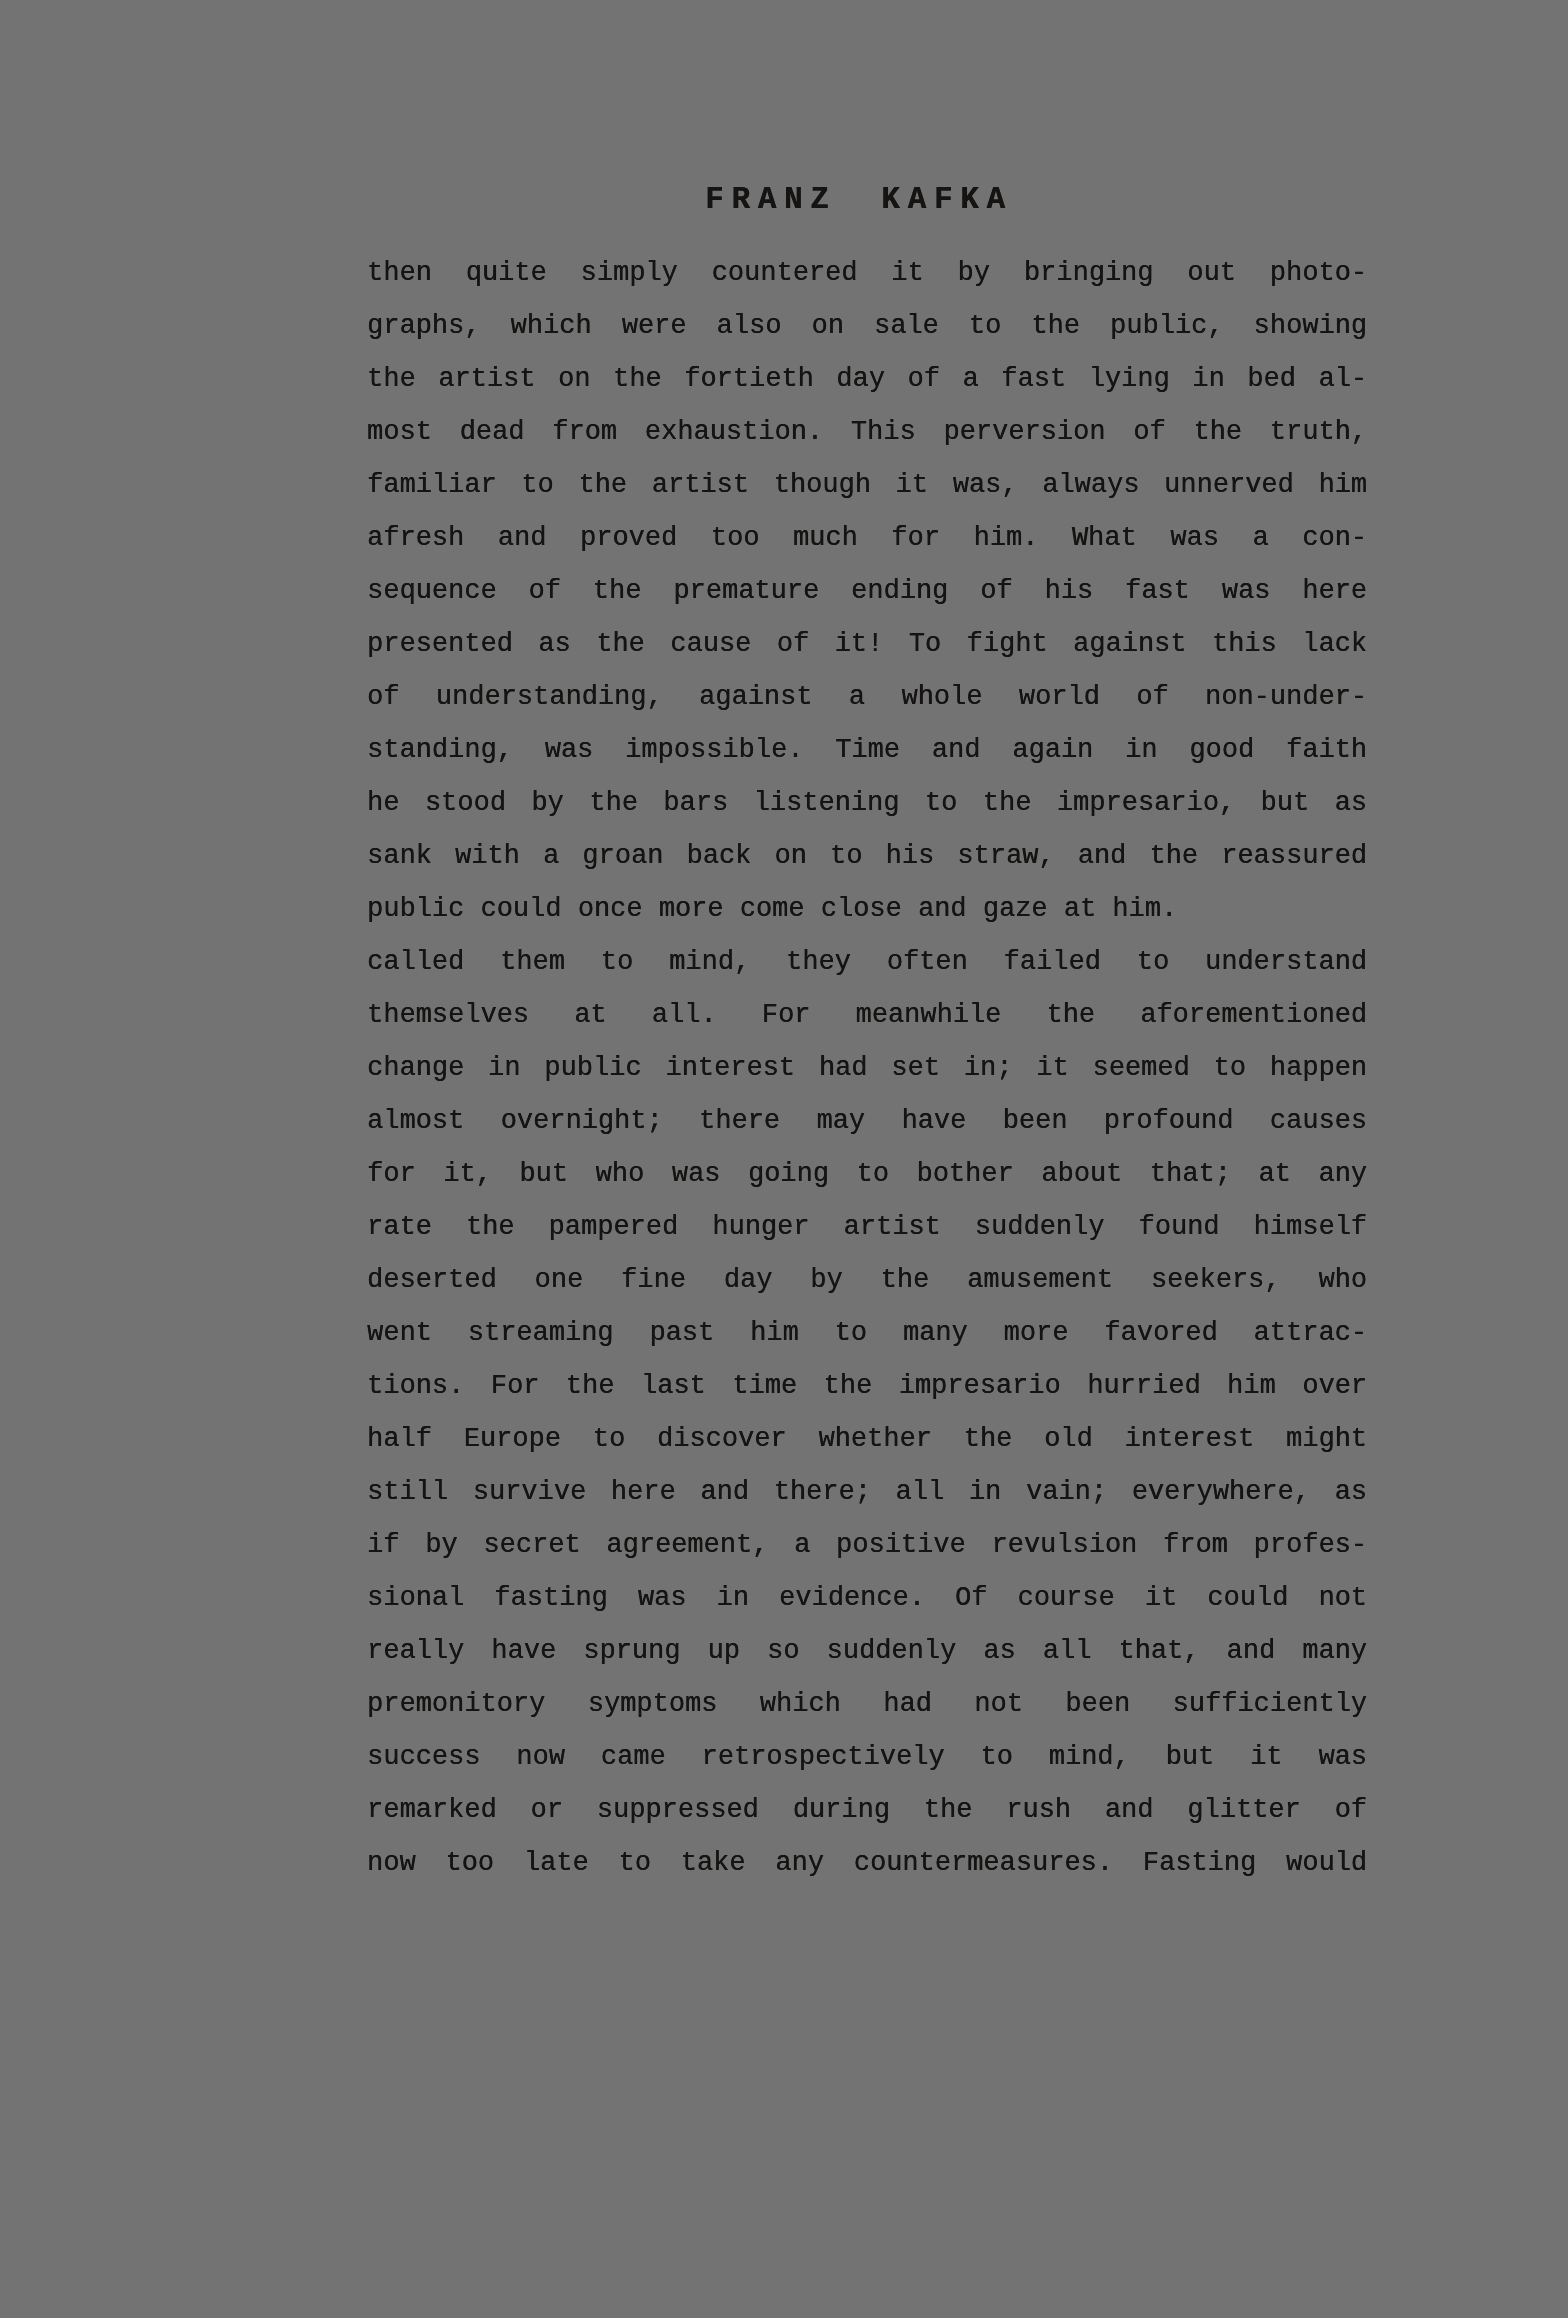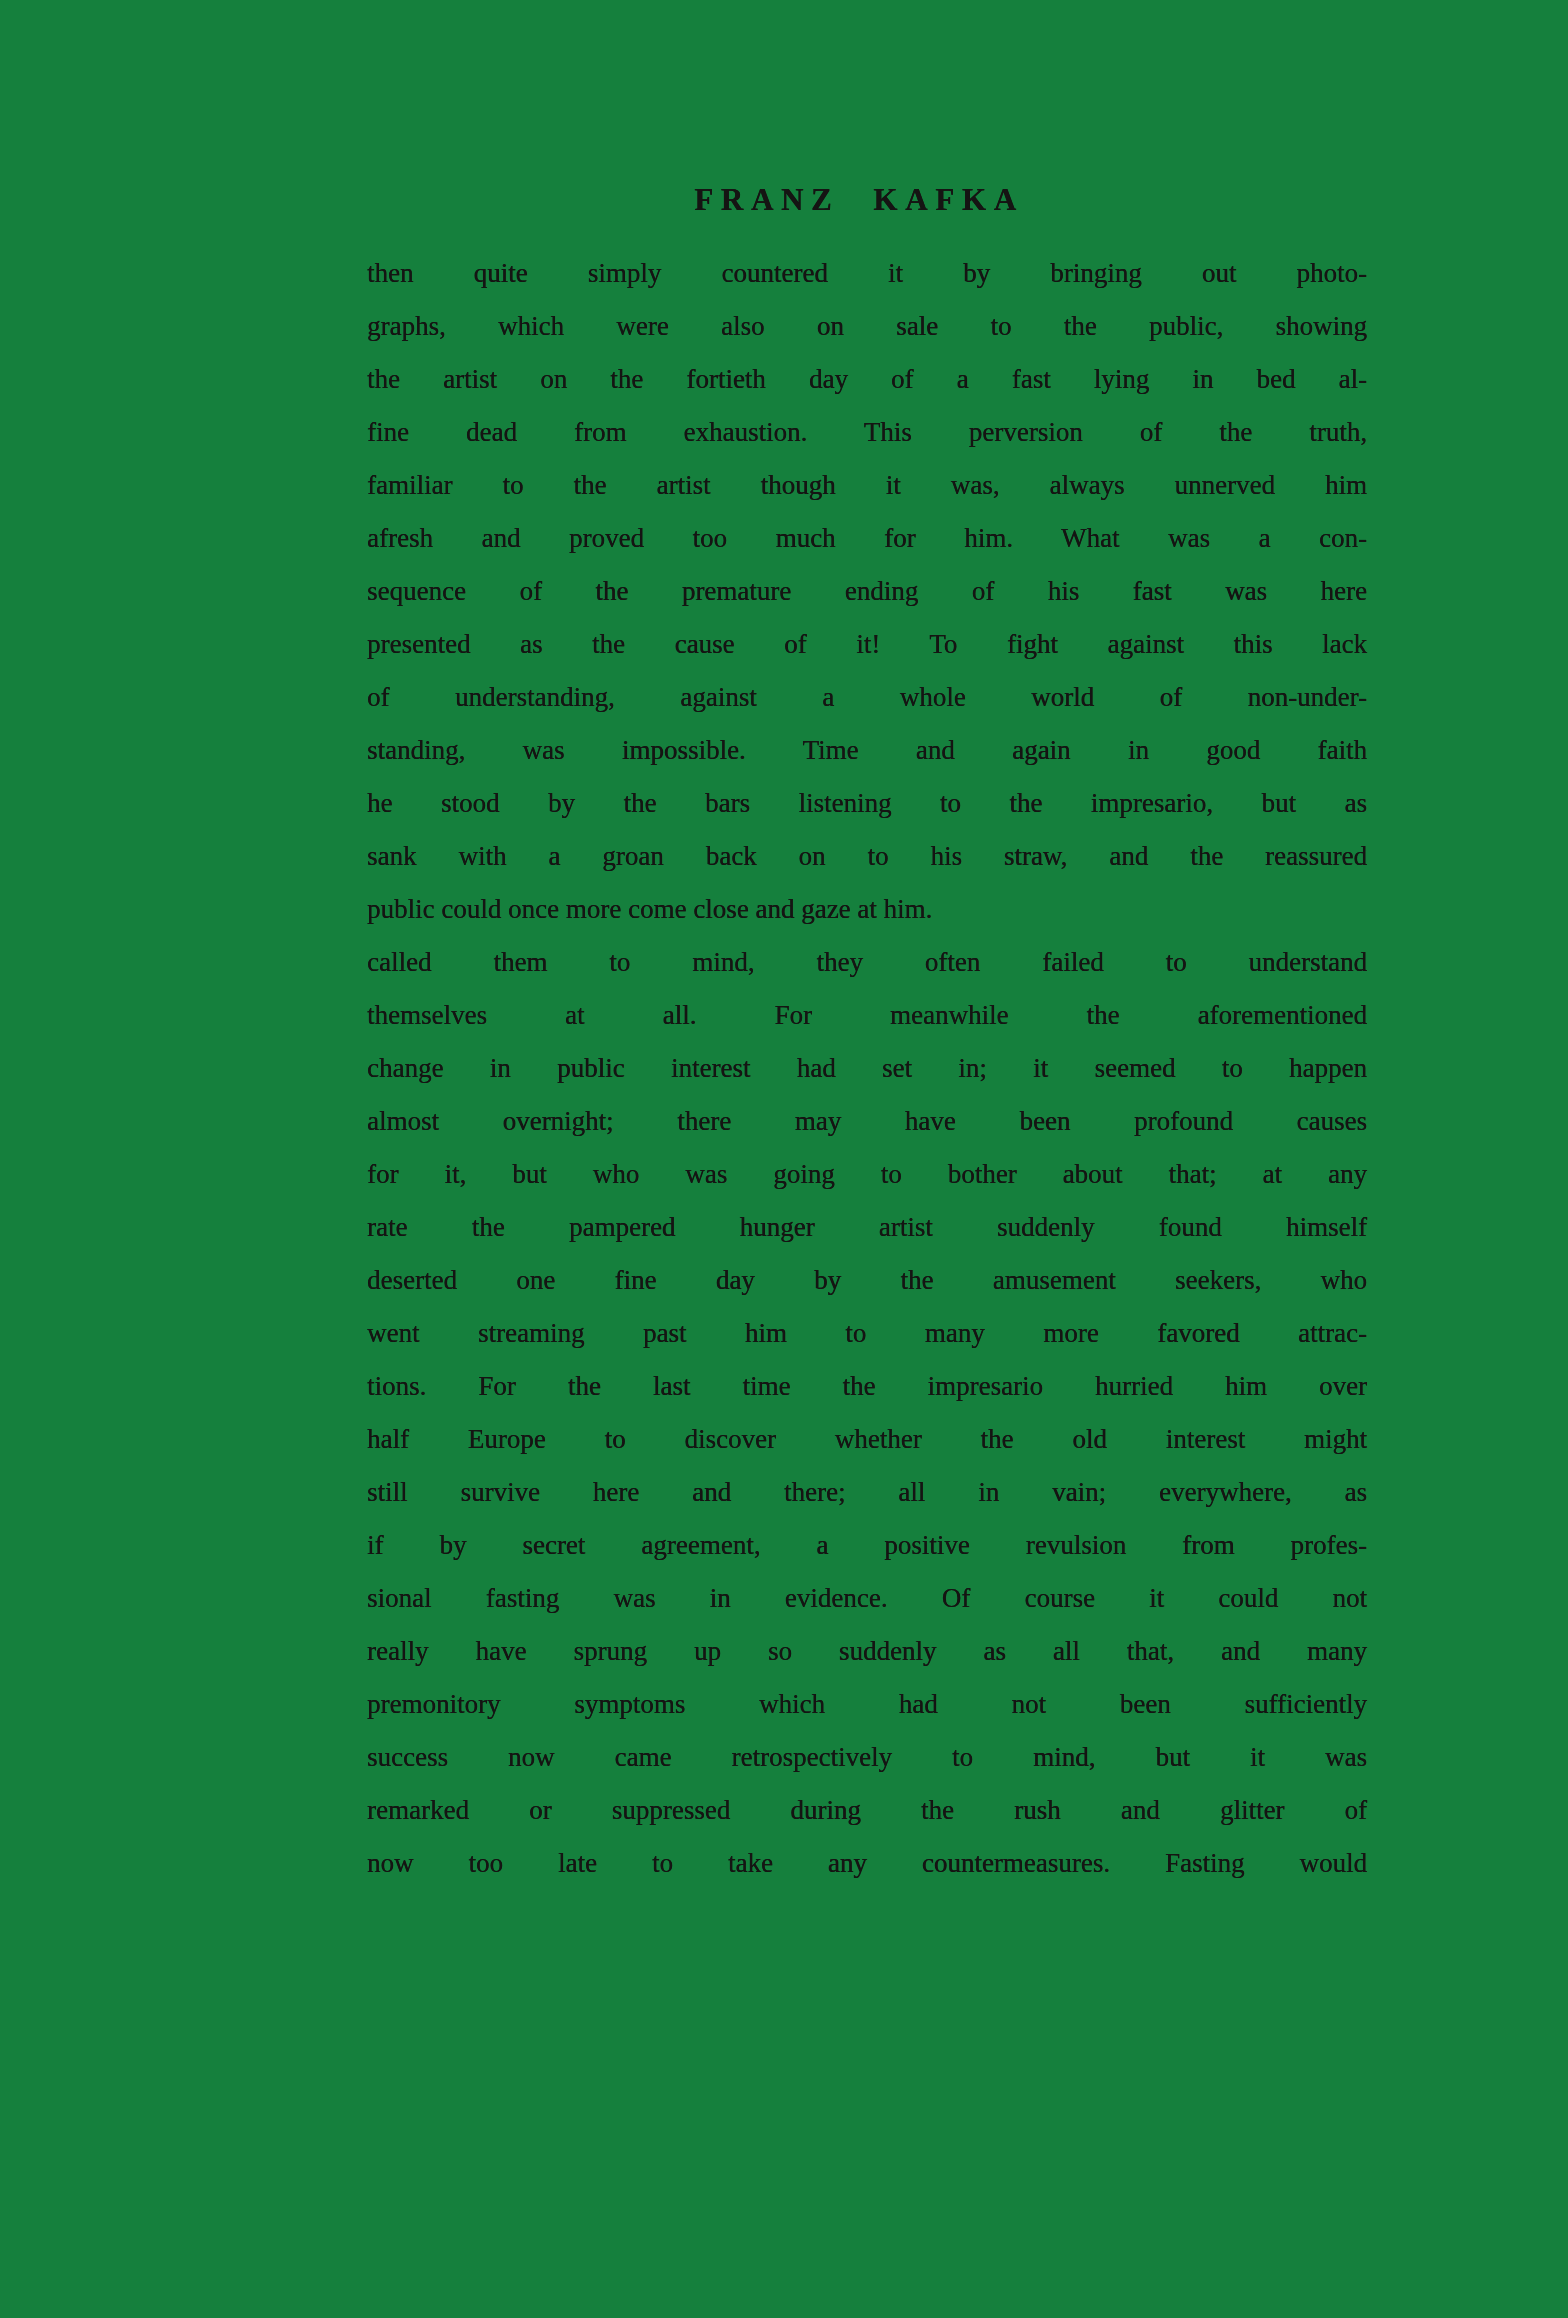--- a/index.html
+++ b/index.html
@@ -55,28 +55,28 @@
   .line.indent {
     text-indent: 36px;
   }
   .line.flush {
     text-align-last: left;
   }
 </style>
 </head>
 <body style="background: rgb(253, 253, 251);">
 
-<div class="page" style="background: #15803d; color: rgb(21, 20, 19);">
+<div class="page" style="background: #737373; color: rgb(21, 20, 19); font-family: Liberation Mono, monospace;">
   <div class="running-head">FRANZ KAFKA</div>
   <div class="text-block">
       <div class="paragraph">
         <div class="line">then quite simply countered it by bringing out photo-</div>
         <div class="line">graphs, which were also on sale to the public, showing</div>
         <div class="line">the artist on the fortieth day of a fast lying in bed al-</div>
-        <div class="line">fine dead from exhaustion. This perversion of the truth,</div>
+        <div class="line">most dead from exhaustion. This perversion of the truth,</div>
         <div class="line">familiar to the artist though it was, always unnerved him</div>
         <div class="line">afresh and proved too much for him. What was a con-</div>
         <div class="line">sequence of the premature ending of his fast was here</div>
         <div class="line">presented as the cause of it! To fight against this lack</div>
         <div class="line">of understanding, against a whole world of non-under-</div>
         <div class="line">standing, was impossible. Time and again in good faith</div>
         <div class="line">he stood by the bars listening to the impresario, but as</div>
         <div class="line">sank with a groan back on to his straw, and the reassured</div>
         <div class="line flush">public could once more come close and gaze at him.</div>
       </div>

